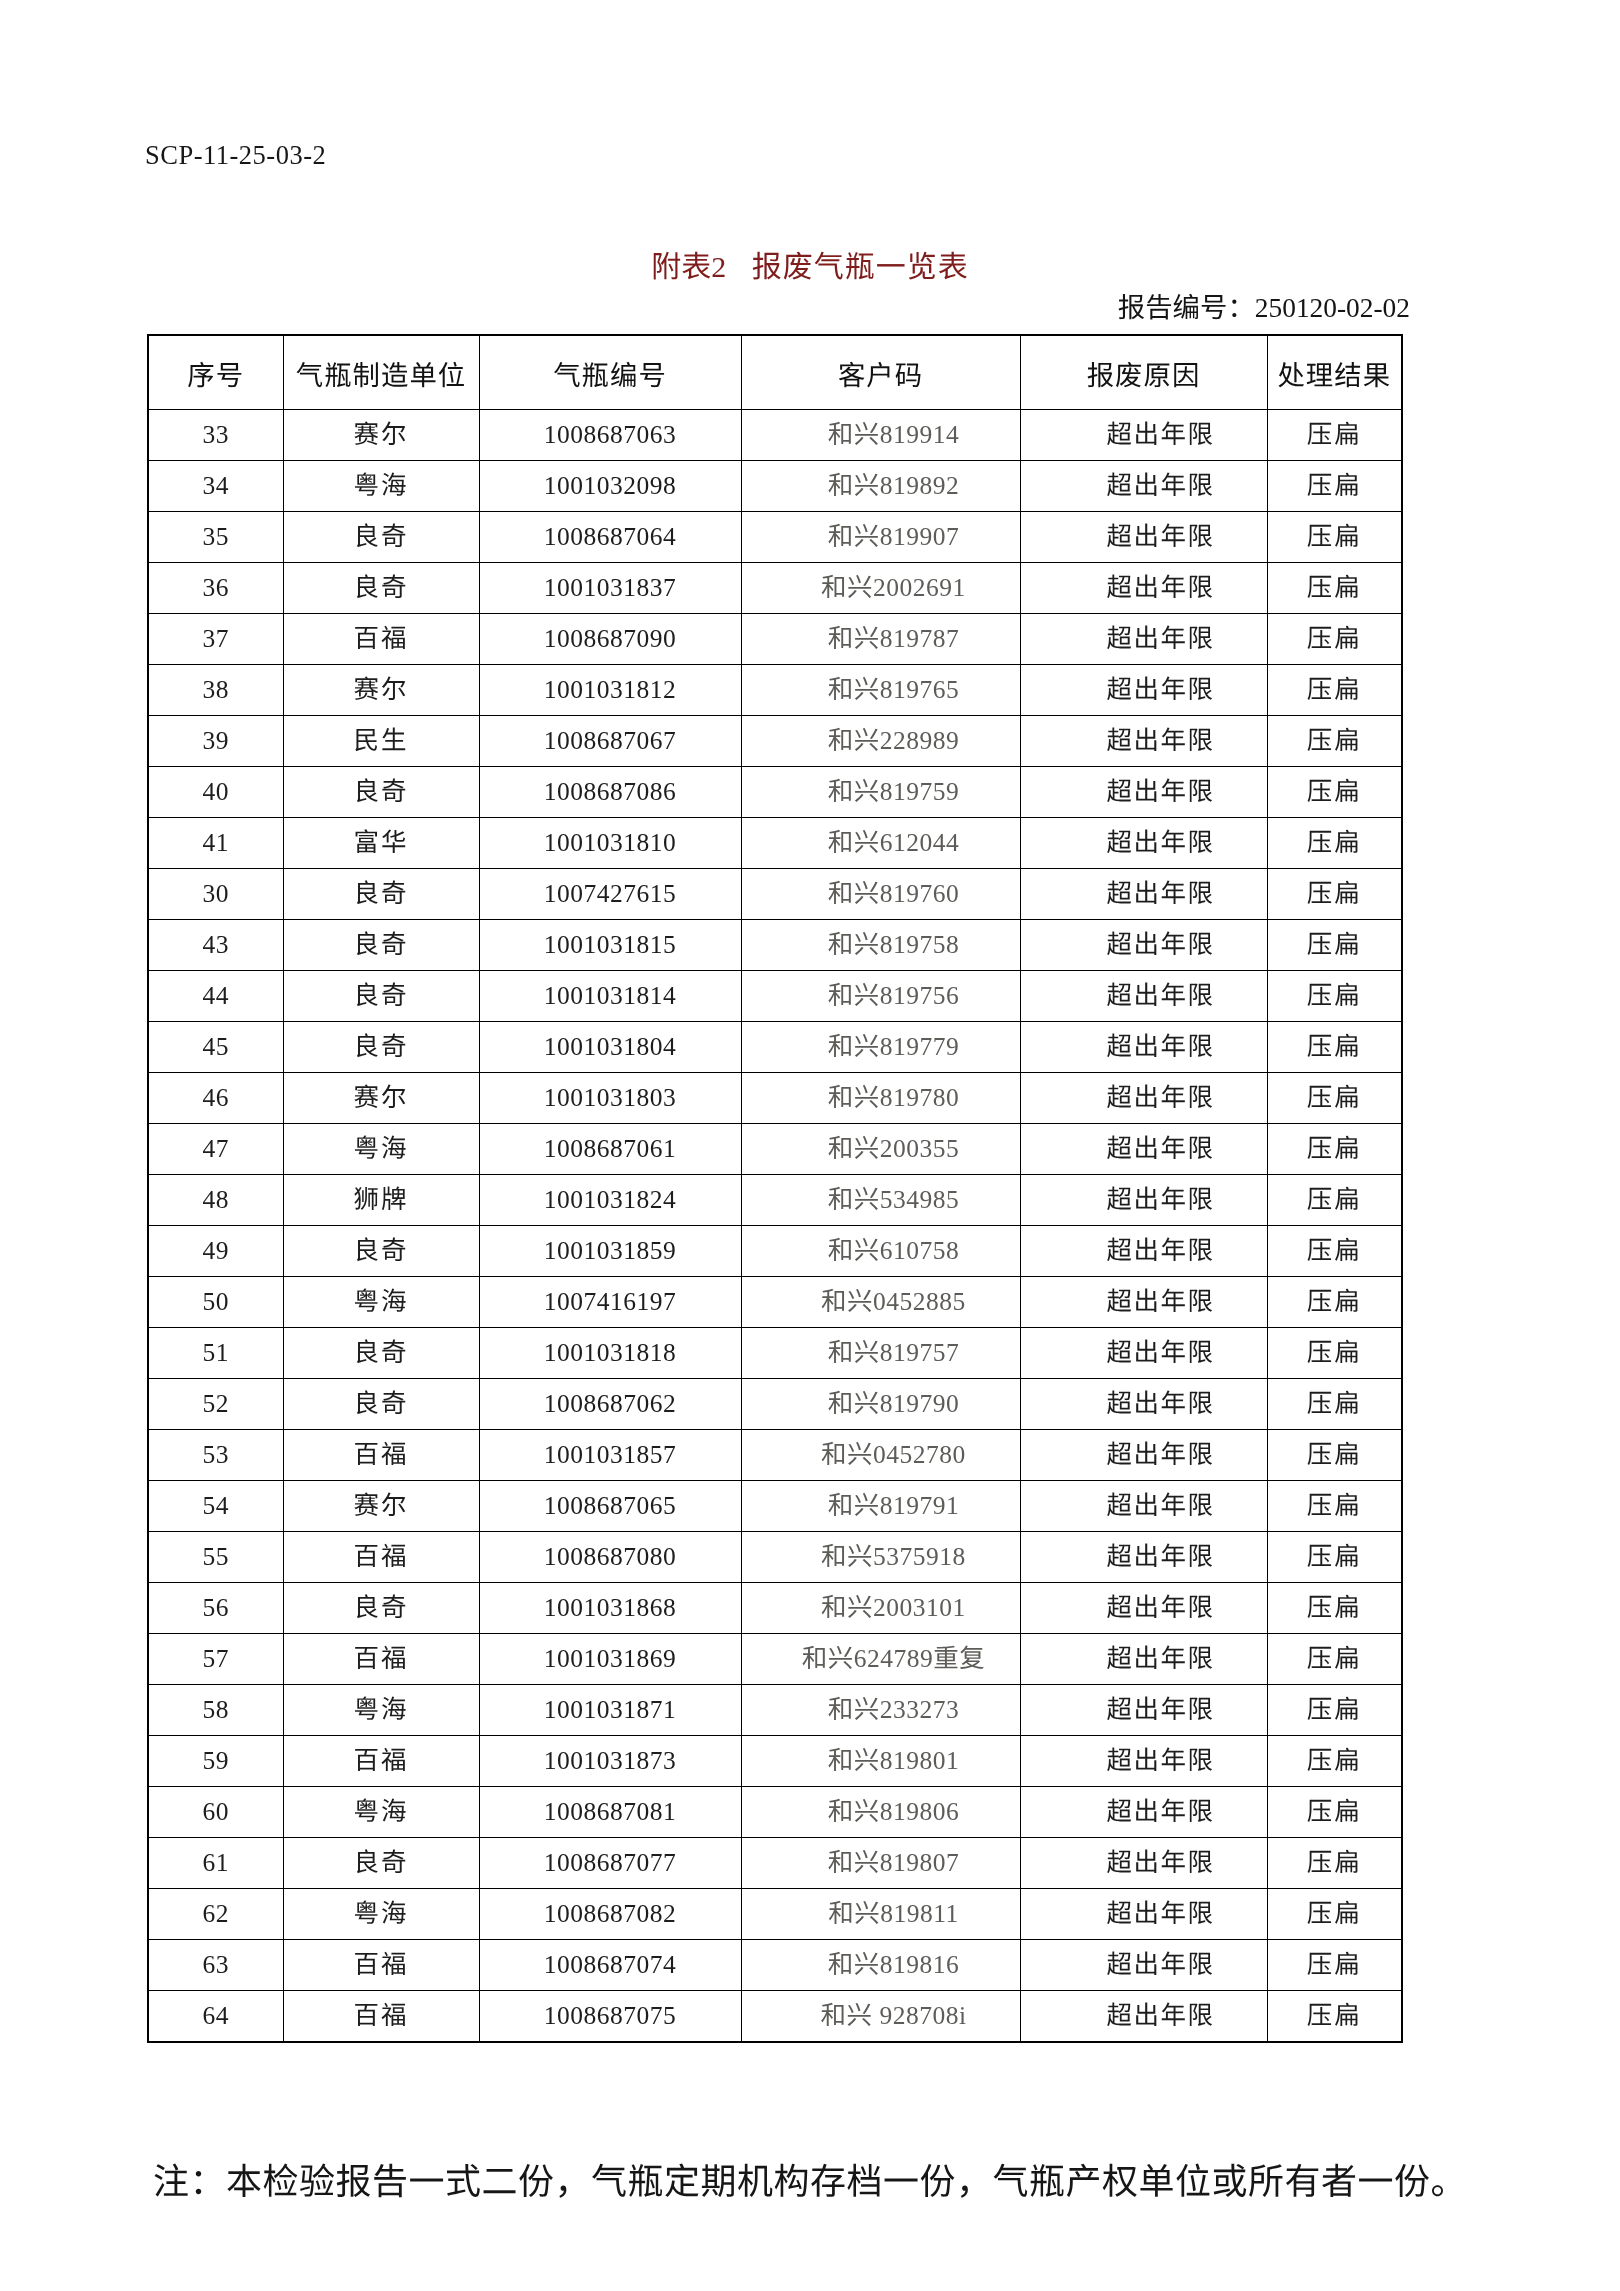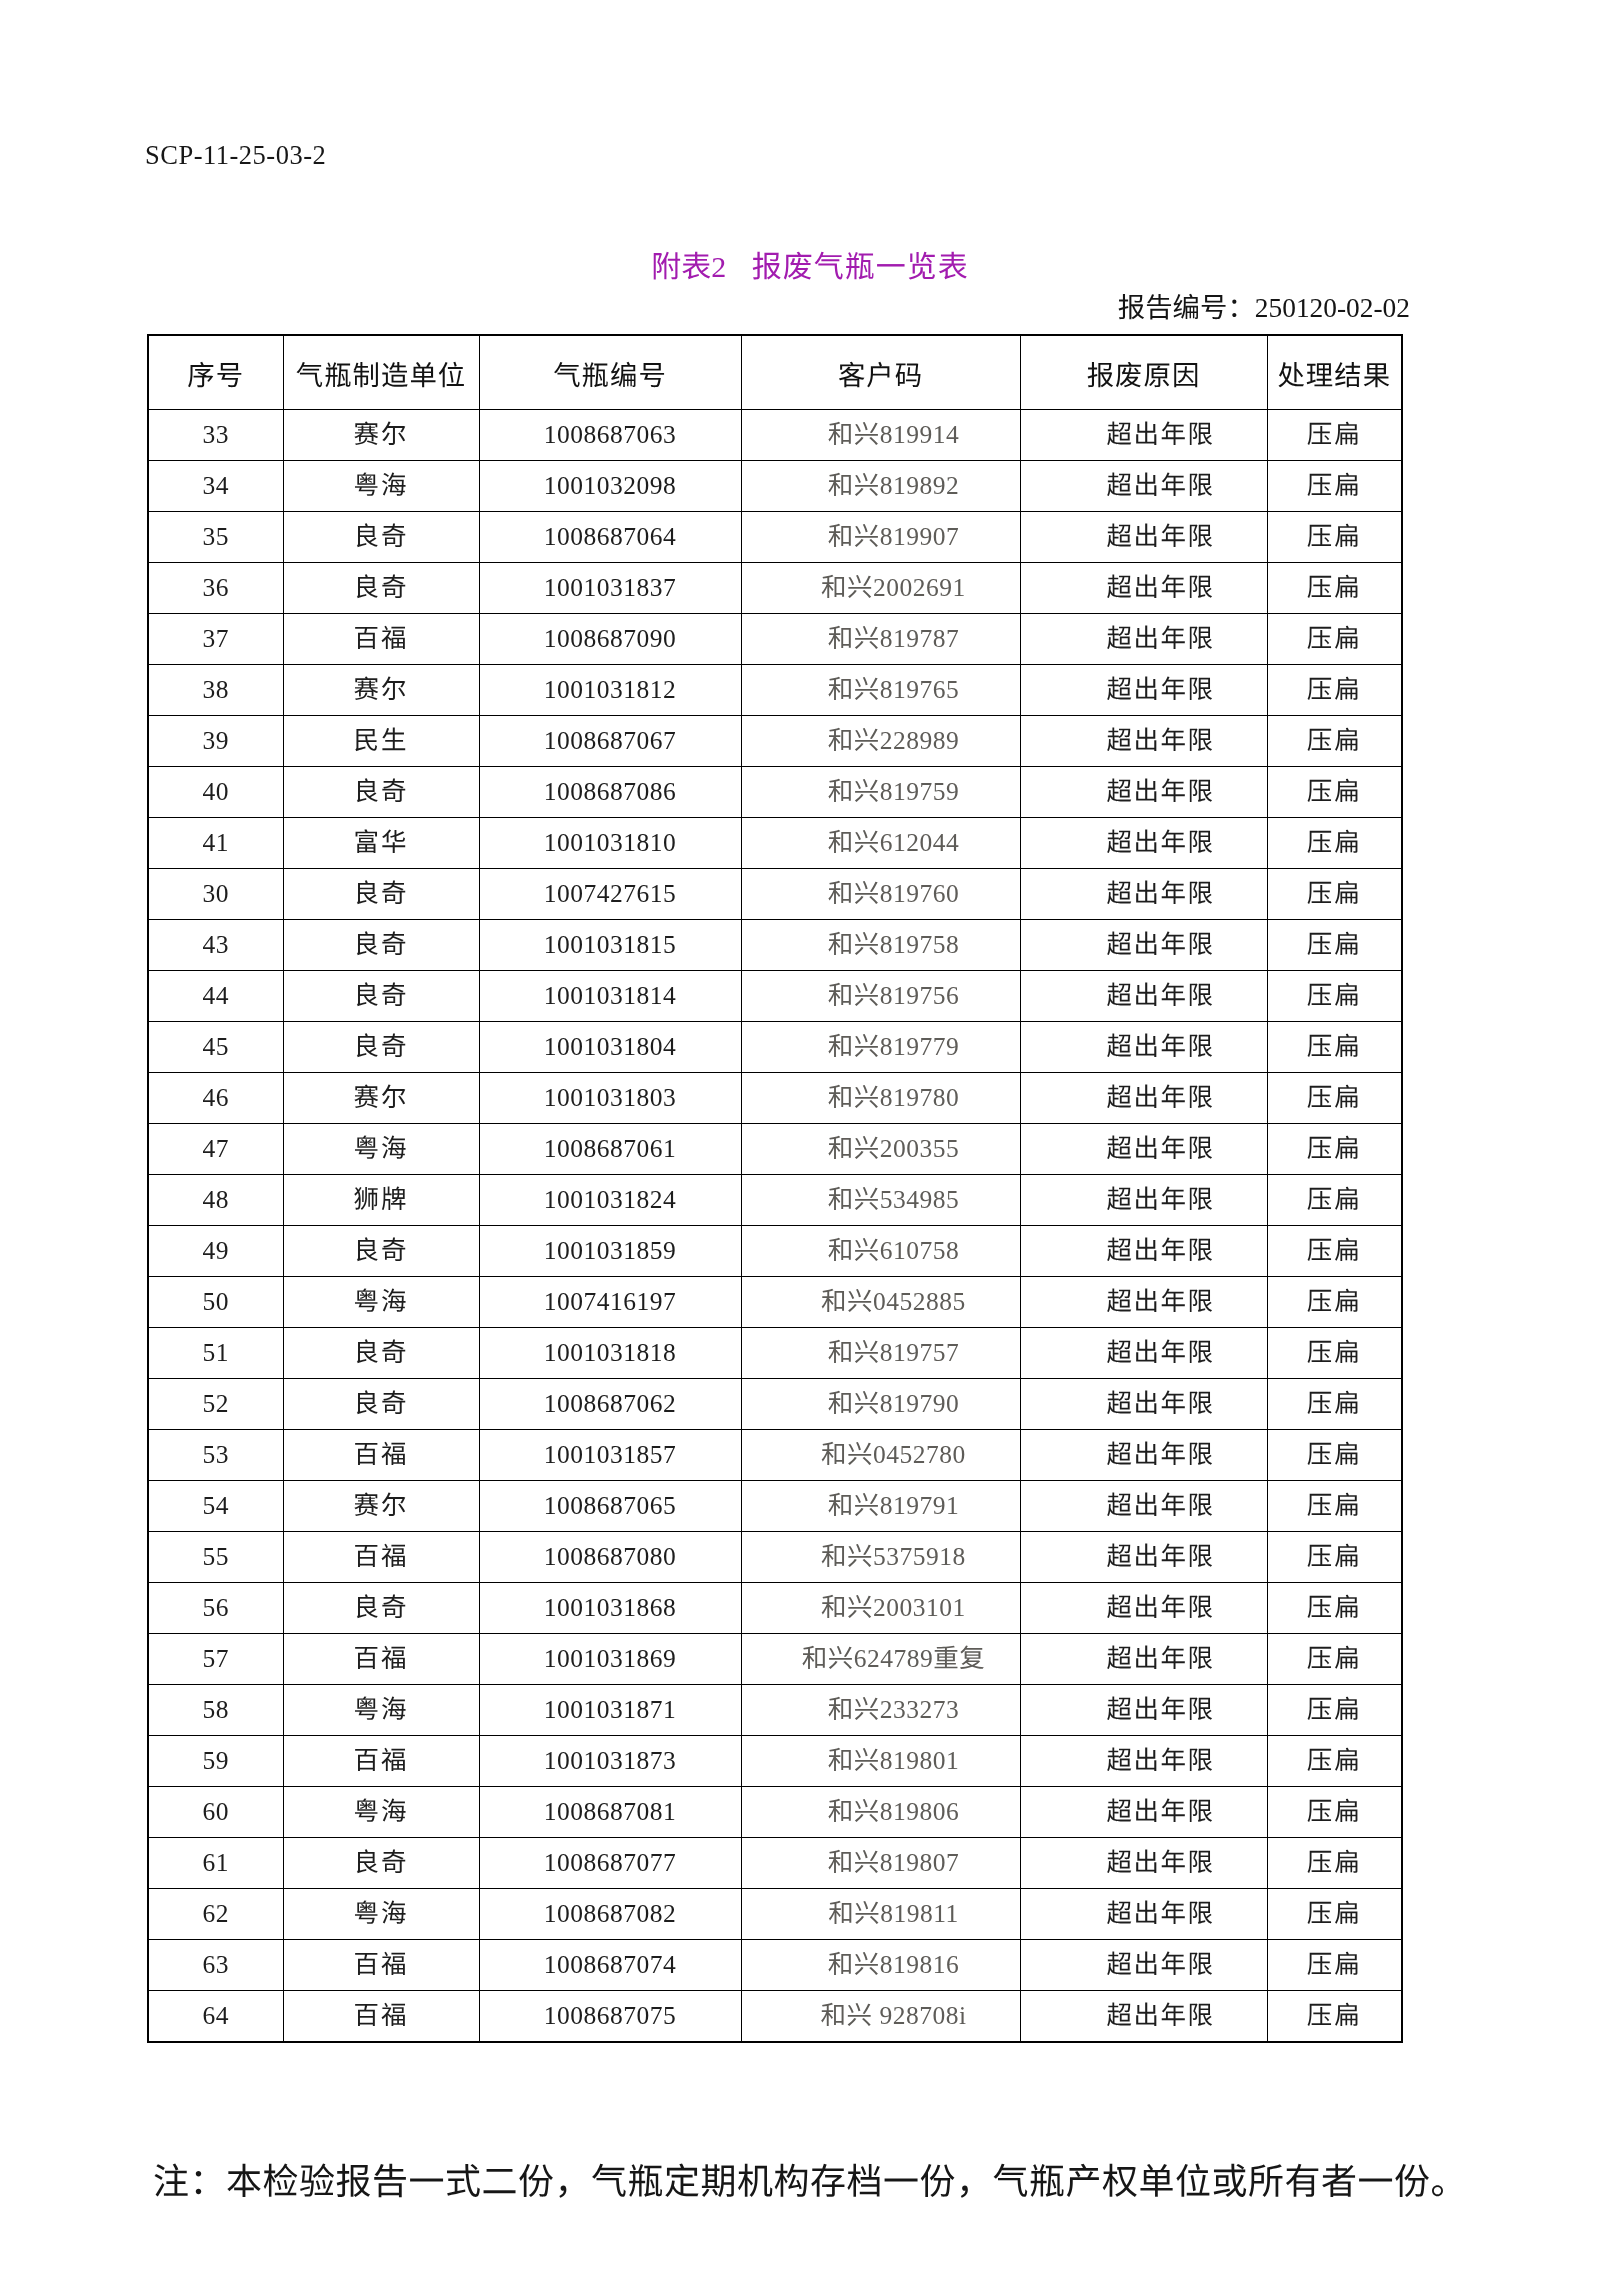--- a/index.html
+++ b/index.html
@@ -34,21 +34,21 @@
     color: #171717;
     white-space: nowrap;
   }
   .doc-title {
     position: absolute;
     left: 0;
     top: 233px;
     width: 1620px;
     text-align: center;
     font-size: 30px;
-    color: #a21caf;
+    color: #7f1d1d;
     letter-spacing: 1px;
   }
   .doc-title .tnum { letter-spacing: 0px; }
   .doc-title .gap { display: inline-block; width: 25.5px; }
 
   .report-no {
     position: absolute;
     right: 210px;
     top: 276px;
     font-size: 27.4px;

